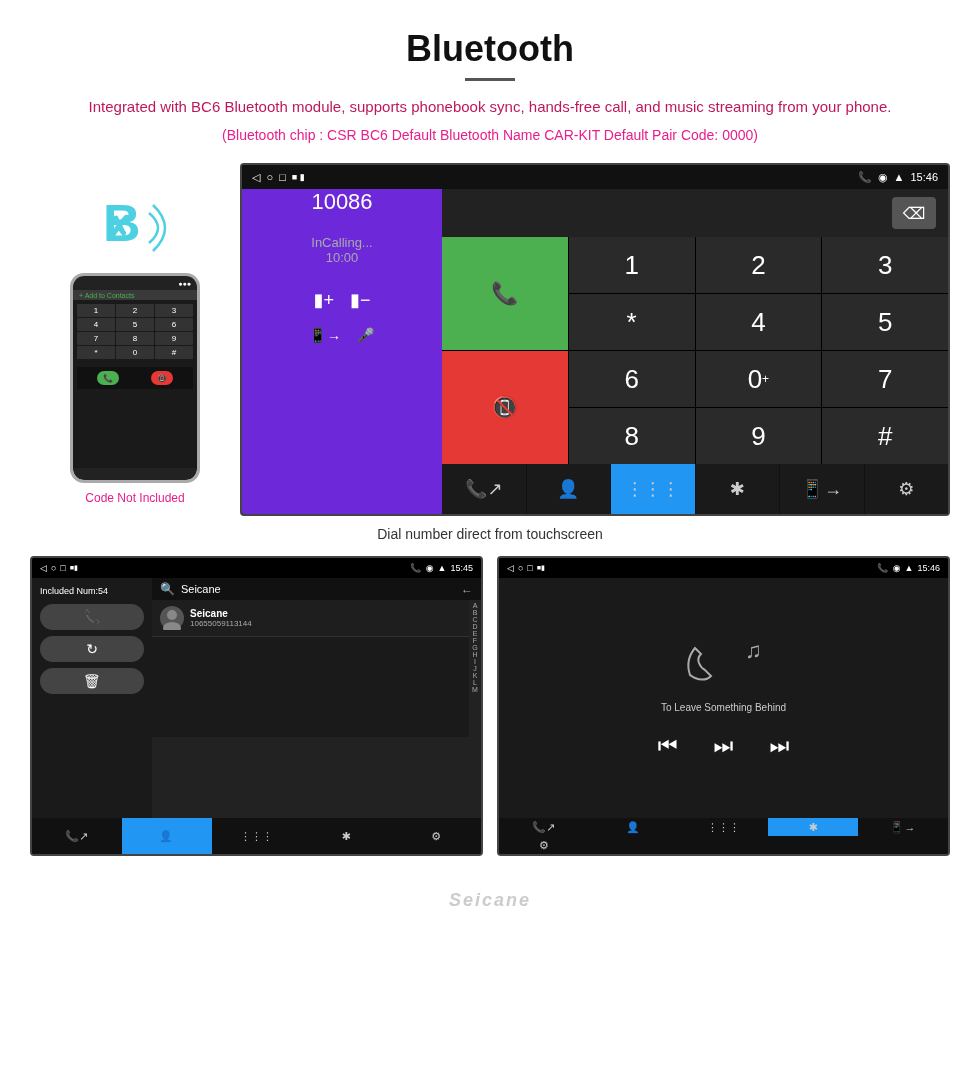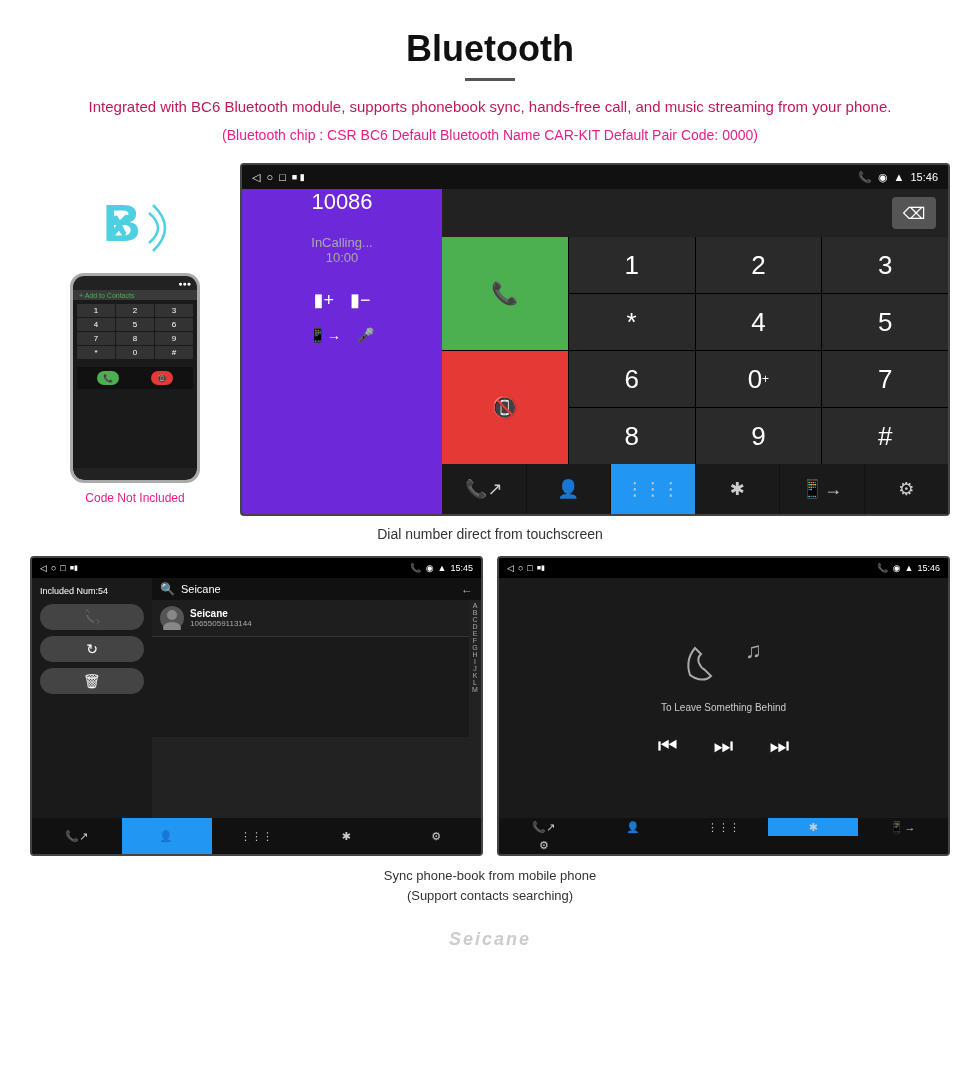--- a/index.html
+++ b/index.html
@@ -684,21 +684,17 @@
       <div class="music-bottom-btn" style="font-size:11px;">👤</div>
       <div class="music-bottom-btn" style="font-size:11px;">⋮⋮⋮</div>
       <div class="music-bottom-btn active" style="font-size:11px;">✱</div>
       <div class="music-bottom-btn" style="font-size:11px;">📱→</div>
       <div class="music-bottom-btn" style="font-size:11px;">⚙</div>
     </div>
   </div>
 </div>
 
 <div class="bottom-captions">
-  <div class="bottom-caption">
-    <span>Sync phone-book from mobile phone</span><br>
-    <span>(Support contacts searching)</span>
-  </div>
 </div>
 
 <div class="watermark-area">
   <span class="seicane-logo">Seicane</span>
 </div>
 
 </body></html>

